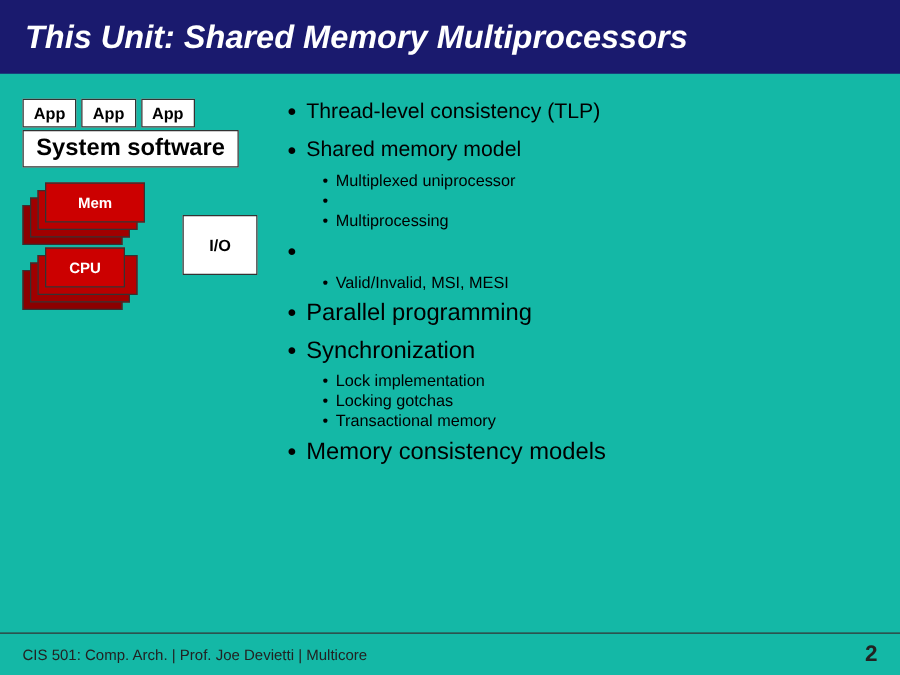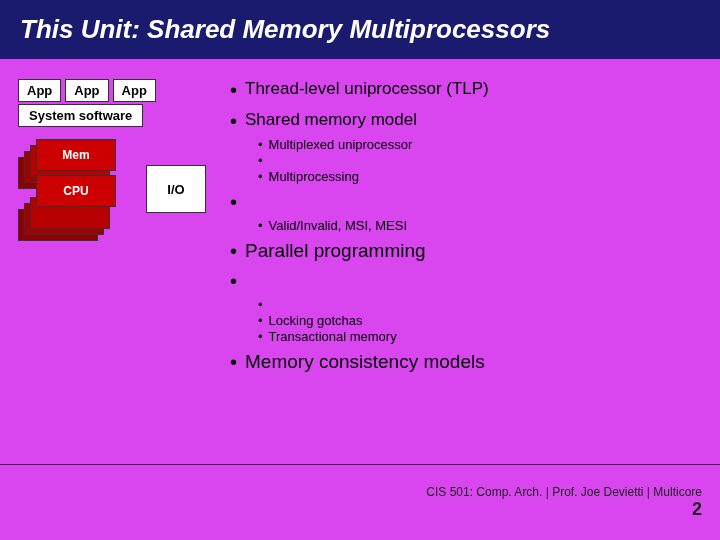--- a/index.html
+++ b/index.html
@@ -8,21 +8,21 @@
       width: 720px;
       height: 540px;
       background: #ffffff;
       font-family: Arial, sans-serif;
       overflow: hidden;
     }
 
     .slide {
       width: 720px;
       height: 540px;
-      background: #d946ef;
+      background: #14b8a6;
       display: flex;
       flex-direction: column;
     }
 
     .title-bar {
       background: #1a1a6e;
       color: #ffffff;
       padding: 14px 20px;
       font-size: 26px;
       font-weight: bold;
@@ -56,21 +56,21 @@
       border: 1.5px solid #333;
       padding: 3px 8px;
       font-size: 13px;
       font-weight: bold;
     }
 
     .sys-sw-box {
       background: #ffffff;
       border: 1.5px solid #333;
       padding: 3px 10px;
-      font-size: 13px;
+      font-size: 19px;
       font-weight: bold;
       margin-bottom: 6px;
     }
 
     
     .hw-diagram {
       position: relative;
       width: 190px;
       height: 120px;
       margin-top: 4px;
@@ -121,22 +121,22 @@
       top: 66px; left: 6px;
     }
     .cpu-back1 {
       background: #b80000;
       width: 80px; height: 32px;
       top: 60px; left: 12px;
     }
     .cpu-front {
       background: #cc0000;
       color: white;
-      width: 80px; height: 32px;
-      top: 38px; left: 18px;
+      width: 64px; height: 32px;
+      top: 54px; left: 18px;
     }
 
     
     .io-box {
       position: absolute;
       background: #ffffff;
       border: 1.5px solid #333;
       width: 60px; height: 48px;
       top: 28px; left: 128px;
       display: flex;
@@ -190,25 +190,24 @@
     }
 
     .large-bullet {
       font-size: 19px;
     }
 
     .footer {
       border-top: 1.5px solid #333;
       display: flex;
       justify-content: space-between;
-      align-items: flex-end;
-      padding: 20px 18px;
+      align-items: center;
+      padding: 6px 18px;
       font-size: 12px;
       color: #222;
-      flex-direction: column;
     }
 
     .footer-right {
       font-size: 18px;
       font-weight: bold;
     }
   </style>
 </head>
 <body>
 
@@ -249,21 +248,21 @@
         <div class="io-box">
           <span>I/O</span>
         </div>
       </div>
     </div>
 
     <div class="right-panel">
 
       <div class="bullet-main section-gap">
         <span class="dot">•</span>
-        <span class="text">Thread-level uniprocessor (TLP)</span>
+        <span class="text">Thread-level consistency (TLP)</span>
       </div>
 
       <div class="bullet-main">
         <span class="dot">•</span>
         <span class="text">Shared memory model</span>
       </div>
       <div class="bullet-sub">
         <span class="dot">•</span>
         <span>Multiplexed uniprocessor</span>
       </div>
@@ -283,23 +282,25 @@
         <span>Valid/Invalid, MSI, MESI</span>
       </div>
 
       <div class="bullet-main">
         <span class="dot large-bullet">•</span>
         <span class="text large-bullet">Parallel programming</span>
       </div>
 
       <div class="bullet-main">
         <span class="dot large-bullet">•</span>
+        <span class="text large-bullet">Synchronization</span>
       </div>
       <div class="bullet-sub">
         <span class="dot">•</span>
+        <span>Lock implementation</span>
       </div>
       <div class="bullet-sub">
         <span class="dot">•</span>
         <span>Locking gotchas</span>
       </div>
       <div class="bullet-sub section-gap">
         <span class="dot">•</span>
         <span>Transactional memory</span>
       </div>
 

